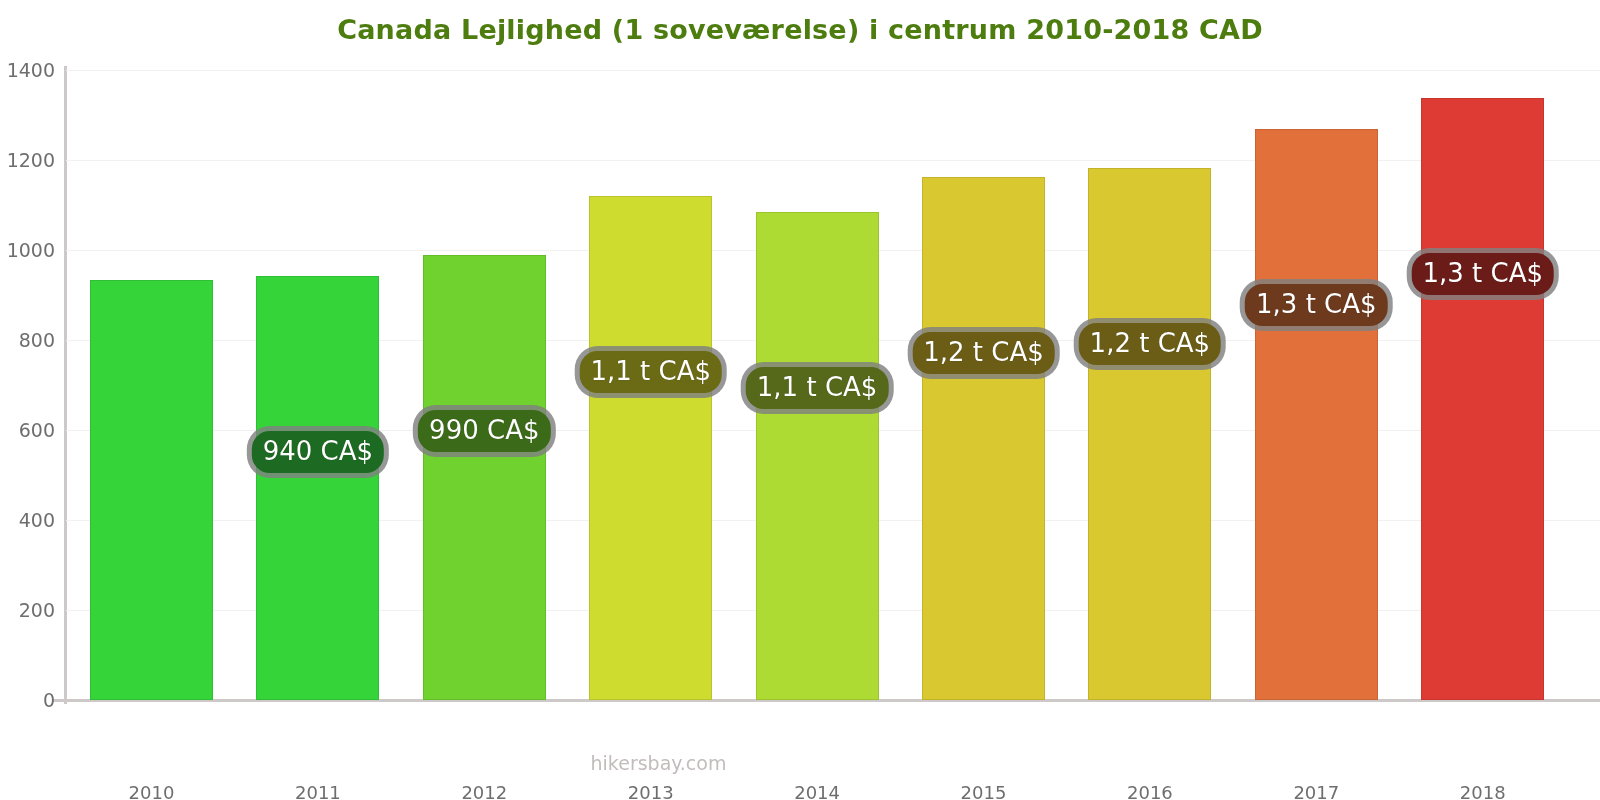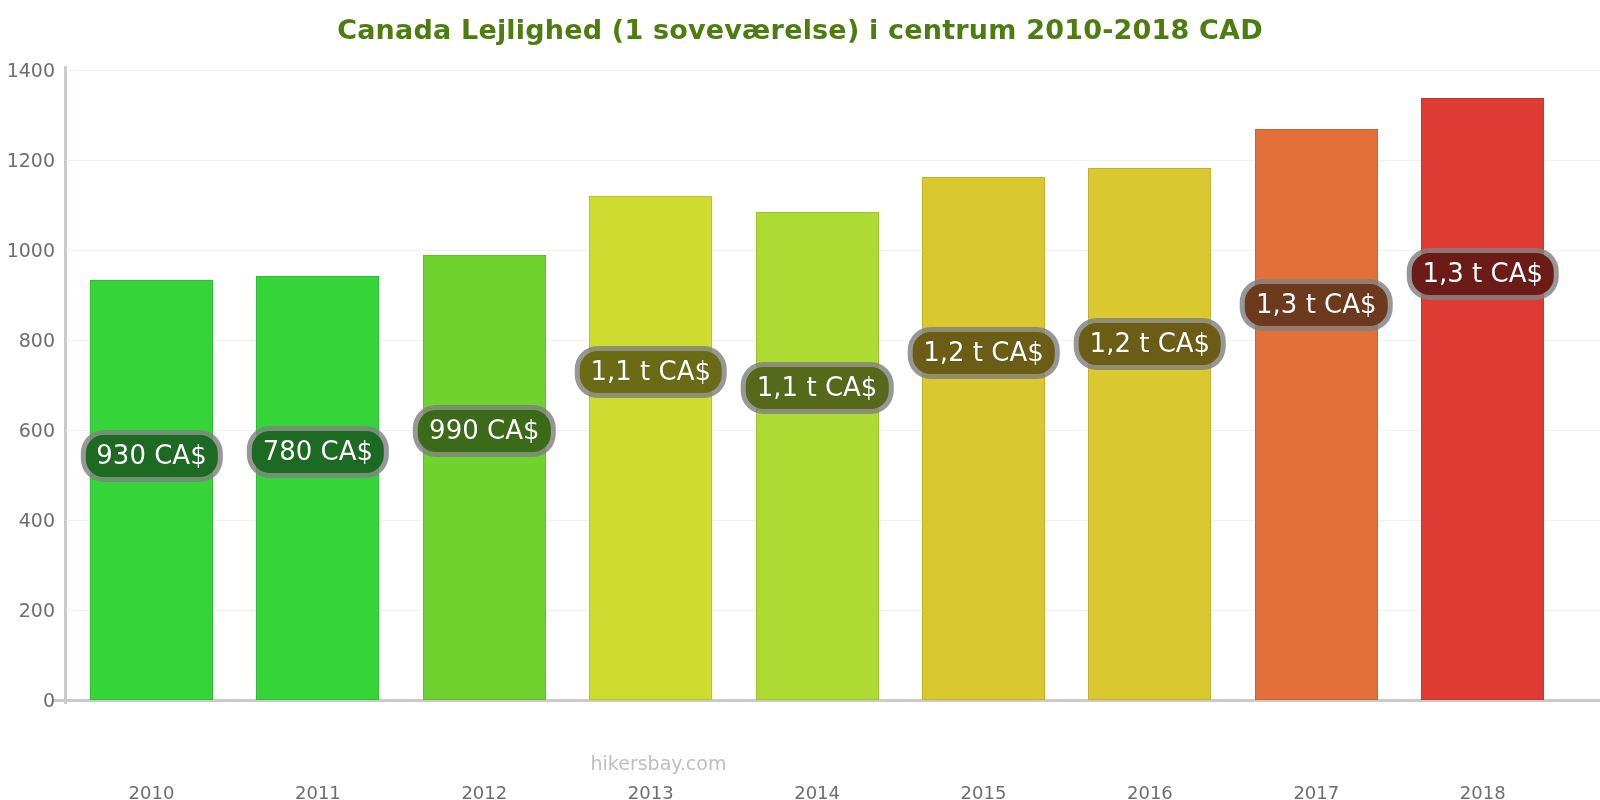--- a/index.html
+++ b/index.html
@@ -129,24 +129,23 @@
       <div class="gridline" style="top: 270px;"></div>
       <div class="y-tick-label" style="top: 270px;">800</div>
       <div class="gridline" style="top: 180px;"></div>
       <div class="y-tick-label" style="top: 180px;">1000</div>
       <div class="gridline" style="top: 90px;"></div>
       <div class="y-tick-label" style="top: 90px;">1200</div>
       <div class="gridline" style="top: 0px;"></div>
       <div class="y-tick-label" style="top: 0px;">1400</div>
       <div class="bar" style="left: 24px; width: 123px; height: 419.85px; background: rgb(53, 213, 58);"></div>
       <div class="x-tick-label" style="left: 85.5px;">2010</div>
-      <div class="bar-label" style="left: 85.5px; top: 386.15px; background: rgb(29, 107, 34);">930 CA$</div>
       <div class="bar" style="left: 190.4px; width: 123px; height: 423.9px; background: rgb(53, 213, 58);"></div>
       <div class="x-tick-label" style="left: 251.9px;">2011</div>
-      <div class="bar-label" style="left: 251.9px; top: 382.1px; background: rgb(29, 107, 34);">780 CA$</div>
+      <div class="bar-label" style="left: 251.9px; top: 382.1px; background: rgb(29, 107, 34);">940 CA$</div>
       <div class="bar" style="left: 356.8px; width: 123px; height: 445.5px; background: rgb(111, 210, 46);"></div>
       <div class="x-tick-label" style="left: 418.3px;">2012</div>
       <div class="bar-label" style="left: 418.3px; top: 360.5px; background: rgb(59, 107, 24);">990 CA$</div>
       <div class="bar" style="left: 523.2px; width: 123px; height: 504px; background: rgb(206, 219, 47);"></div>
       <div class="x-tick-label" style="left: 584.7px;">2013</div>
       <div class="bar-label" style="left: 584.7px; top: 302px; background: rgb(107, 106, 21);">1,1 t CA$</div>
       <div class="bar" style="left: 689.6px; width: 123px; height: 488.25px; background: rgb(174, 219, 51);"></div>
       <div class="x-tick-label" style="left: 751.1px;">2014</div>
       <div class="bar-label" style="left: 751.1px; top: 317.75px; background: rgb(86, 105, 26);">1,1 t CA$</div>
       <div class="bar" style="left: 856px; width: 123px; height: 523.35px; background: rgb(217, 200, 47);"></div>

